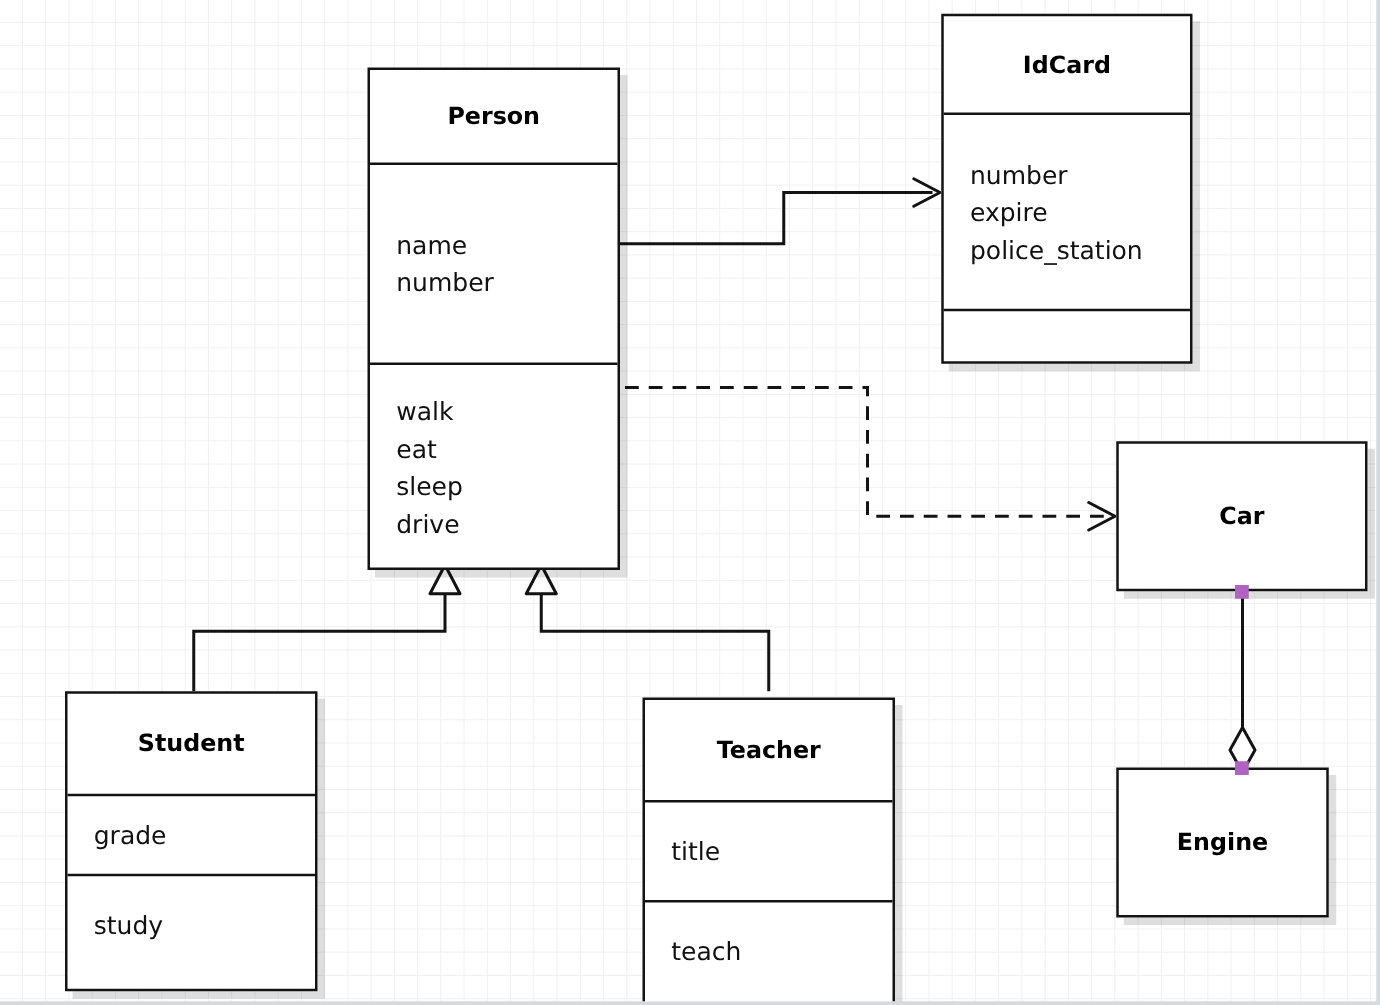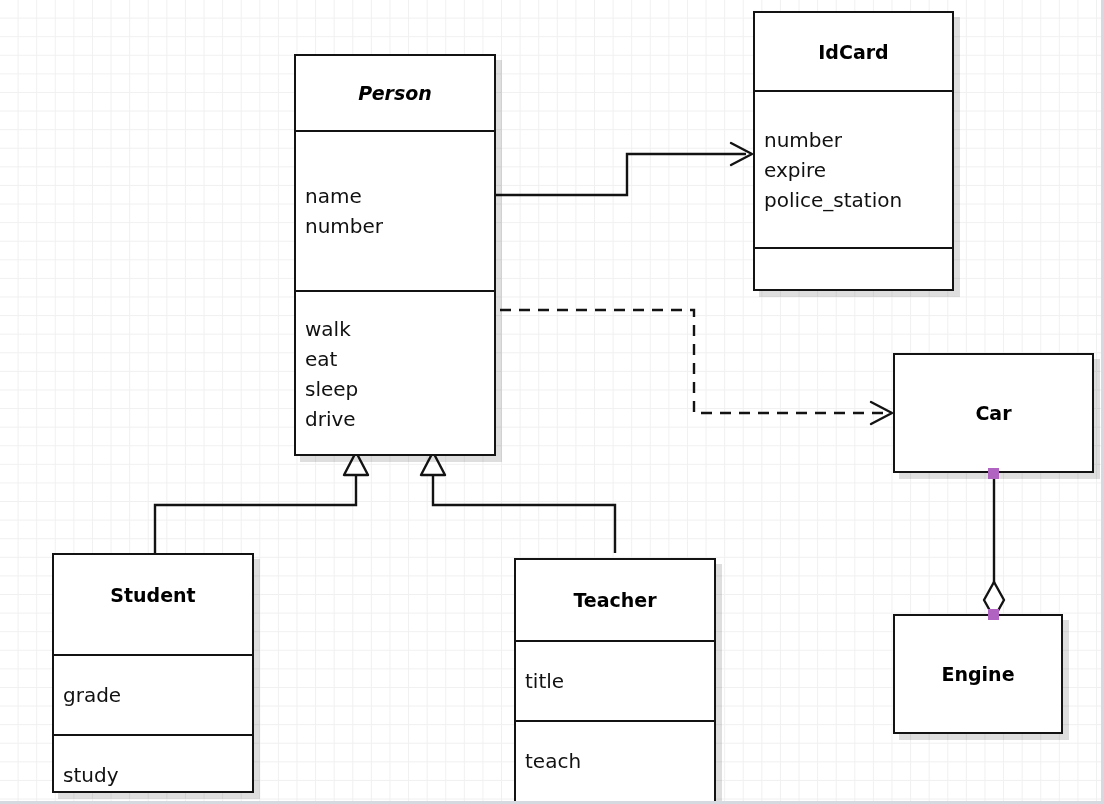--- a/index.html
+++ b/index.html
@@ -44,21 +44,21 @@
     font-size: 19px;
     color: #000000;
     display: flex;
     align-items: center;
     justify-content: center;
     box-sizing: border-box;
   }
   .cls-section {
     box-sizing: border-box;
     border-top: 2px solid #131313;
-    padding-left: 9px;
+    padding-left: 21px;
     font-size: 20px;
     color: #111111;
     display: flex;
     flex-direction: column;
     justify-content: center;
   }
   .cls-section .row {
     line-height: 30px;
     white-space: nowrap;
   }
@@ -97,21 +97,21 @@
       <polygon points="433,452 421,475 445,475" fill="#ffffff" stroke="#131313" stroke-width="2.4" stroke-linejoin="round"></polygon>
     </g>
 
     <g>
       <path d="M 994 474 L 994 618" fill="none" stroke="#131313" stroke-width="2.4"></path>
       <polygon points="994,582 1004,600 994,618 984,600" fill="#ffffff" stroke="#131313" stroke-width="2.4" stroke-linejoin="round"></polygon>
     </g>
   </svg>
 
   <div class="uml-class" style="left:294px; top:54px; width:202px; height:402px;">
-    <div class="cls-title" style="height:74px;font-style:italic;">Person</div>
+    <div class="cls-title" style="height:74px;">Person</div>
     <div class="cls-section" style="height:160px;">
       <div class="row">name</div>
       <div class="row">number</div>
     </div>
     <div class="cls-section" style="height:166px;">
       <div class="row">walk</div>
       <div class="row">eat</div>
       <div class="row">sleep</div>
       <div class="row">drive</div>
     </div>
@@ -132,21 +132,21 @@
   </div>
   <div class="handle" style="left:988px; top:468px;"></div>
 
   <div class="uml-class" style="left:893px; top:614px; width:170px; height:120px;">
     <div class="cls-title" style="height:100%;">Engine</div>
   </div>
   <div class="handle" style="left:988px; top:609px;"></div>
 
   <div class="uml-class" style="left:52px; top:553px; width:202px; height:240px;">
     <div class="cls-title" style="height:80px;">Student</div>
-    <div class="cls-section" style="height:80px;margin-top:19px;">
+    <div class="cls-section" style="height:64px;">
       <div class="row">grade</div>
     </div>
     <div class="cls-section" style="height:80px;">
       <div class="row">study</div>
     </div>
   </div>
 
   <div class="uml-class" style="left:514px; top:558px; width:202px; height:288px;">
     <div class="cls-title" style="height:80px;">Teacher</div>
     <div class="cls-section" style="height:80px;">

